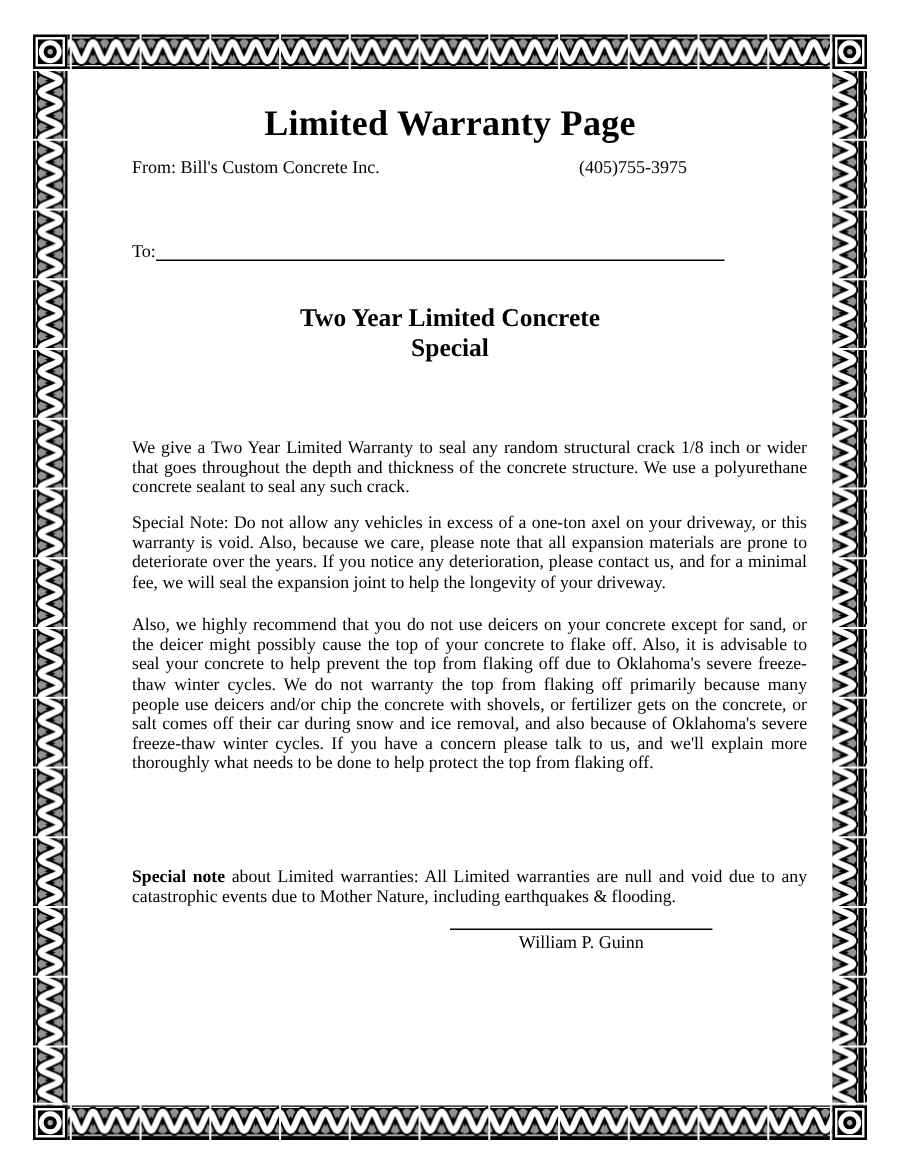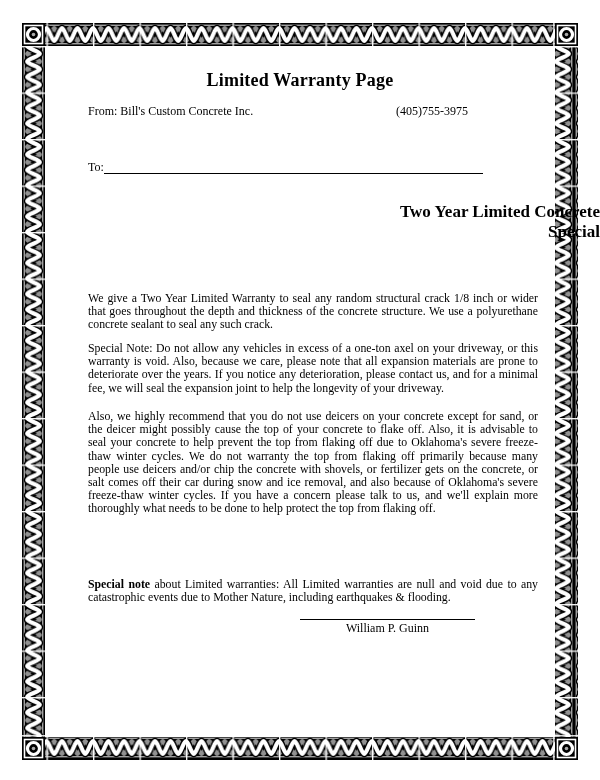--- a/index.html
+++ b/index.html
@@ -1,26 +1,26 @@
 <!DOCTYPE html>
 <html><head>
 <meta charset="utf-8">
 <style>
   * { margin:0; padding:0; box-sizing:border-box; }
   body { width:600px; height:780px; background:#ffffff; font-family:"Liberation Serif", serif; color:#000; }
   .page { position:relative; width:600px; height:780px; background:#fff; overflow:hidden; }
   .border-svg { position:absolute; left:0; top:0; }
   .content { position:absolute; left:0; top:0; width:600px; height:780px; }
   .doc-title { position:absolute; top:70px; left:0; width:600px; text-align:center;
-               font-size:18px; font-weight:bold; letter-spacing:0.2px; }
+               font-size:24px; font-weight:bold; letter-spacing:0.2px; }
   .from-row { position:absolute; top:104px; left:88px; width:450px; font-size:12px; }
-  .from-phone { position:absolute; left:308px; top:0; }
+  .from-phone { position:absolute; left:298px; top:0; }
   .to-row { position:absolute; top:160px; left:88px; width:395px; font-size:12px; display:flex; }
   .to-fill { flex:1; border-bottom:1px solid #000; margin-bottom:1px; }
-  .doc-heading { position:absolute; top:202px; left:0; width:600px; text-align:right;
+  .doc-heading { position:absolute; top:202px; left:0; width:600px; text-align:center;
                  font-size:17px; font-weight:bold; line-height:20px; }
   .para { position:absolute; left:88px; width:450px; font-size:11.8px; line-height:13.2px;
           text-align:justify;margin-top:36px; }
   .p1 { top:256px; }
   .p2 { top:306px; }
   .p3 { top:374px; }
   .note { top:542px; }
   .bold { font-weight:bold; }
   .date-group { position:absolute; top:605px; left:88px; font-size:12px; display:flex; align-items:flex-end; }
   .date-line { display:inline-block; width:123px; border-bottom:1px solid #000; height:14px; }

